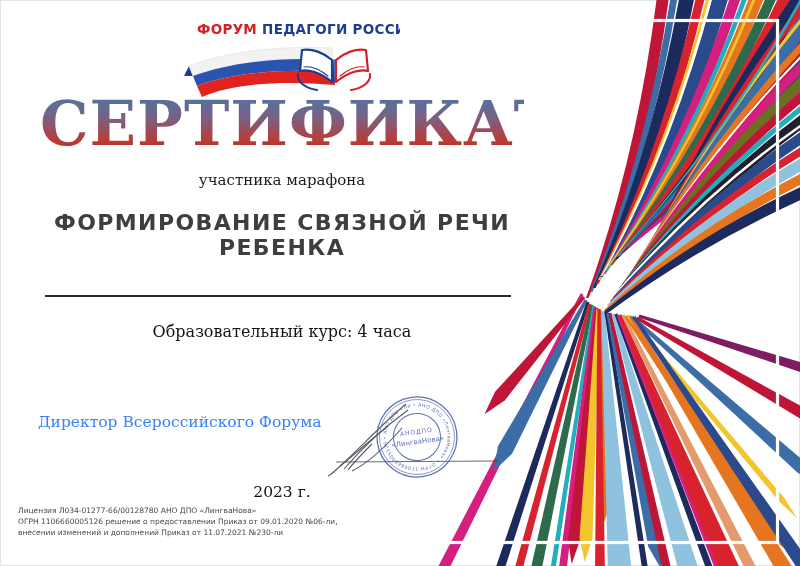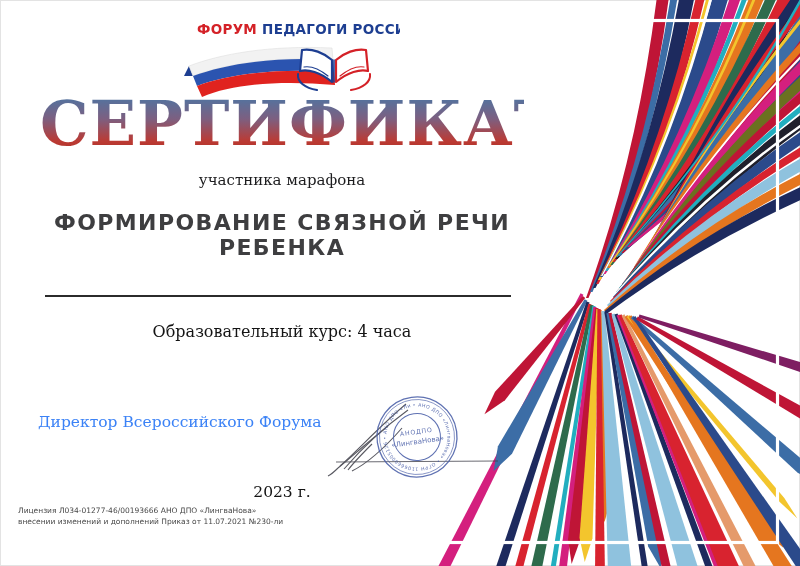--- a/index.html
+++ b/index.html
@@ -151,16 +151,17 @@
   <div class="abs nameline"></div>
   <div class="abs col courseinfo">Образовательный курс: 4 часа</div>
 
   <div class="abs director">
     <div>Директор Всероссийского Форума</div>
   </div>
 
   <div class="abs col year">2023 г.</div>
 
   <div class="abs license">
-    <div>Лицензия Л034-01277-46/00193666 АНО ДПО «ЛингваНова»</div>
+    <div>Лицензия Л034-01277-66/00128780 АНО ДПО «ЛингваНова»</div>
+    <div>ОГРН 1106660005126 решение о предоставлении Приказ от 09.01.2020 №06-ли,</div>
     <div>внесении изменений и дополнений Приказ от 11.07.2021 №230-ли</div>
   </div>
 </div>
 
 </body></html>

